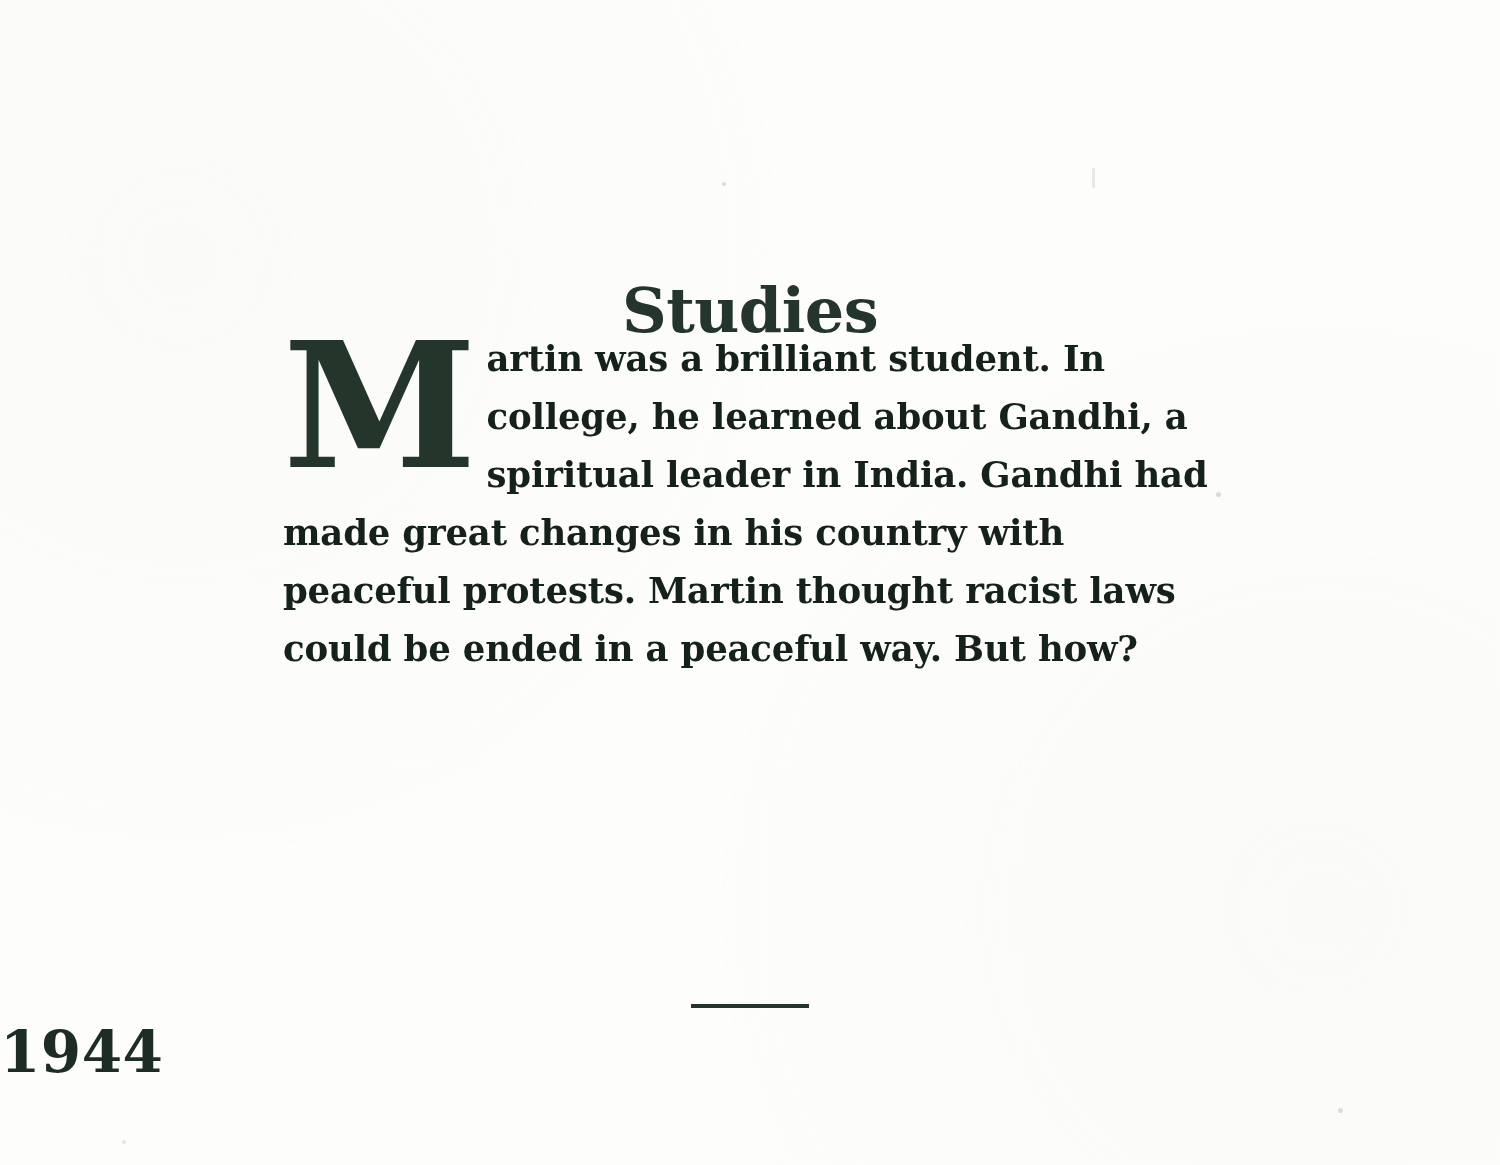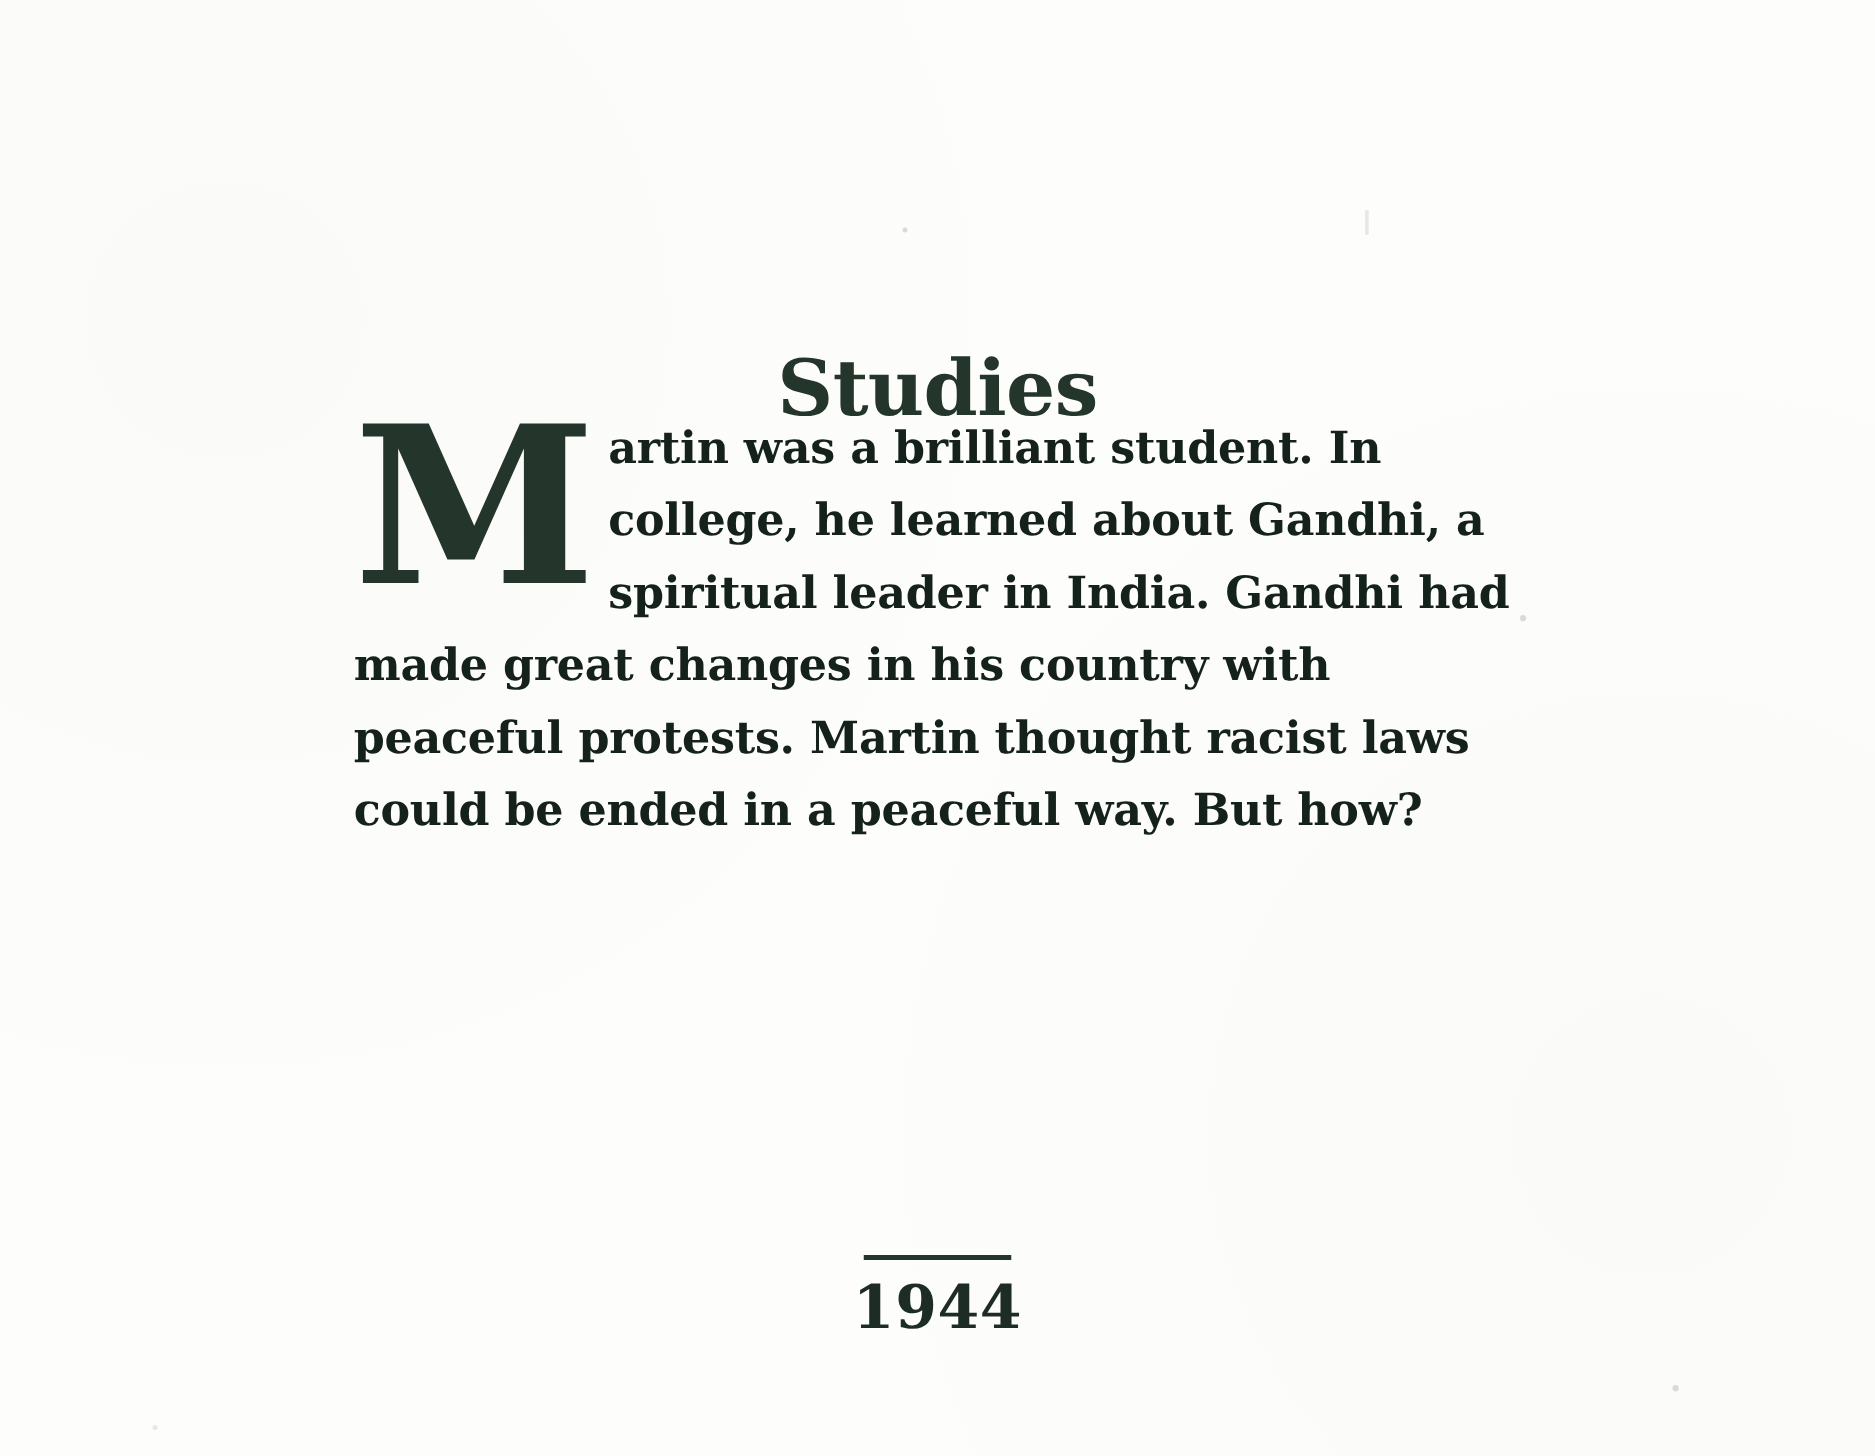--- a/index.html
+++ b/index.html
@@ -86,24 +86,24 @@
     width: 118px;
     height: 4px;
     background: #24352c;
   }
 
   .year {
     position: absolute;
     top: 1018px;
     left: 0;
     width: 1500px;
-    text-align: center;
+    text-align: left;
     font-family: "DejaVu Serif", serif;
     font-weight: bold;
-    font-size: 48px;
+    font-size: 58px;
     color: #1d2c24;
     letter-spacing: 0.5px;
   }
 </style>
 </head>
 <body>
 
 <div class="page">
 
   <div class="speck" style="top:182px;left:722px;width:4px;height:4px;"></div>

